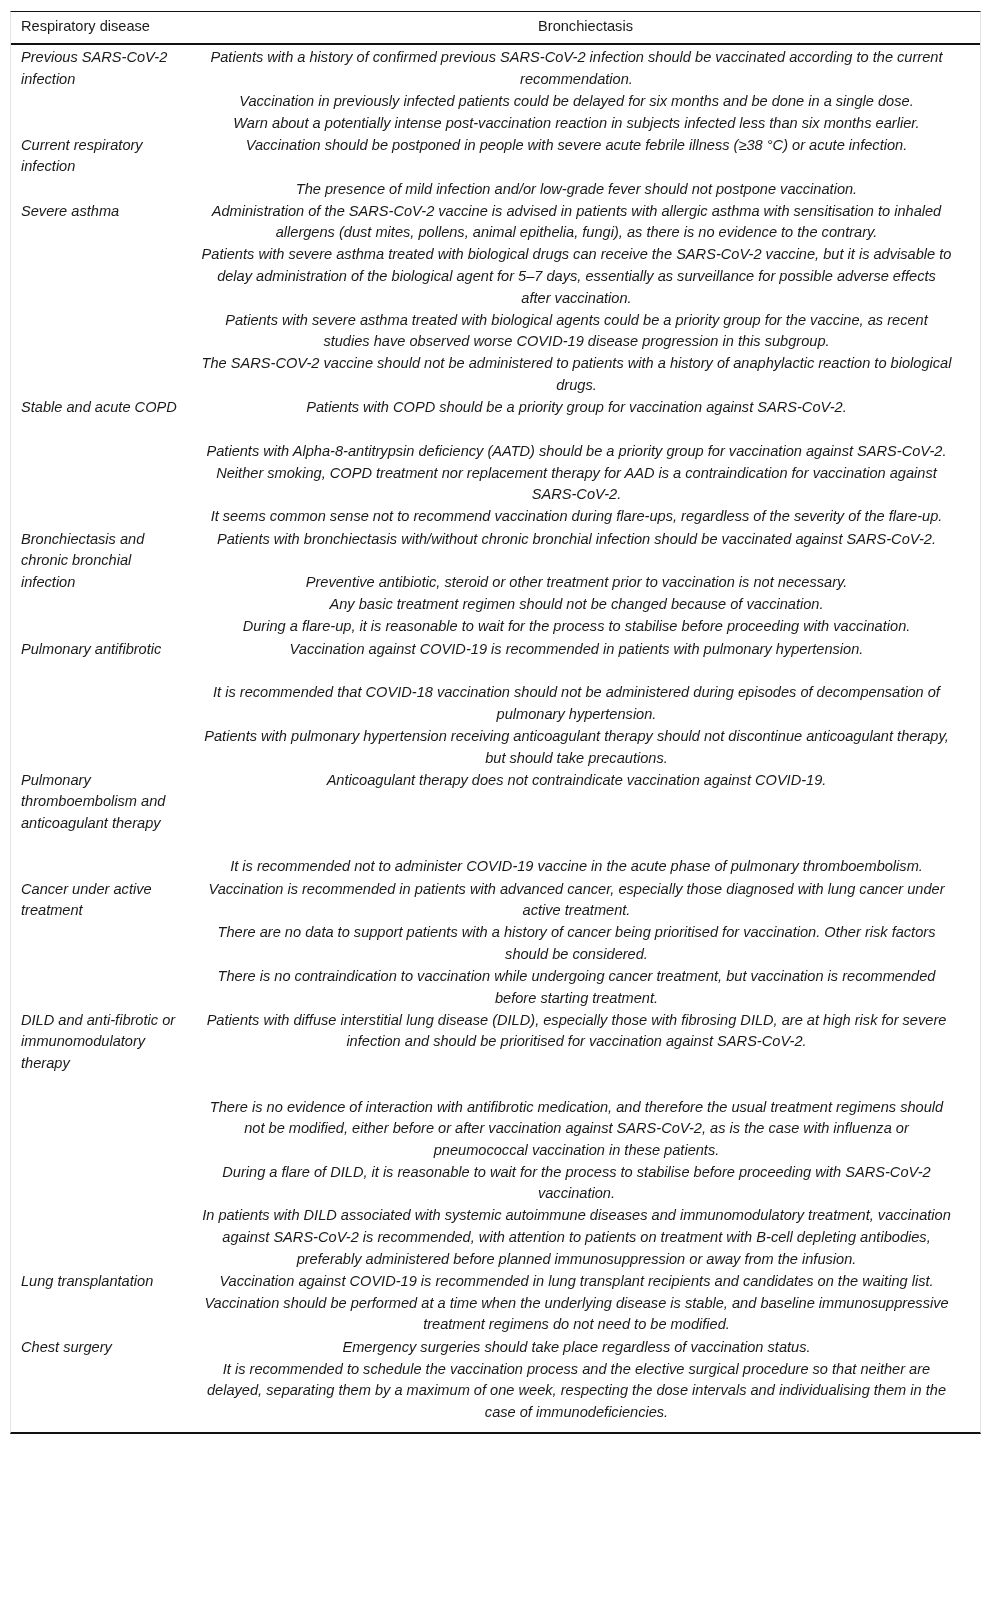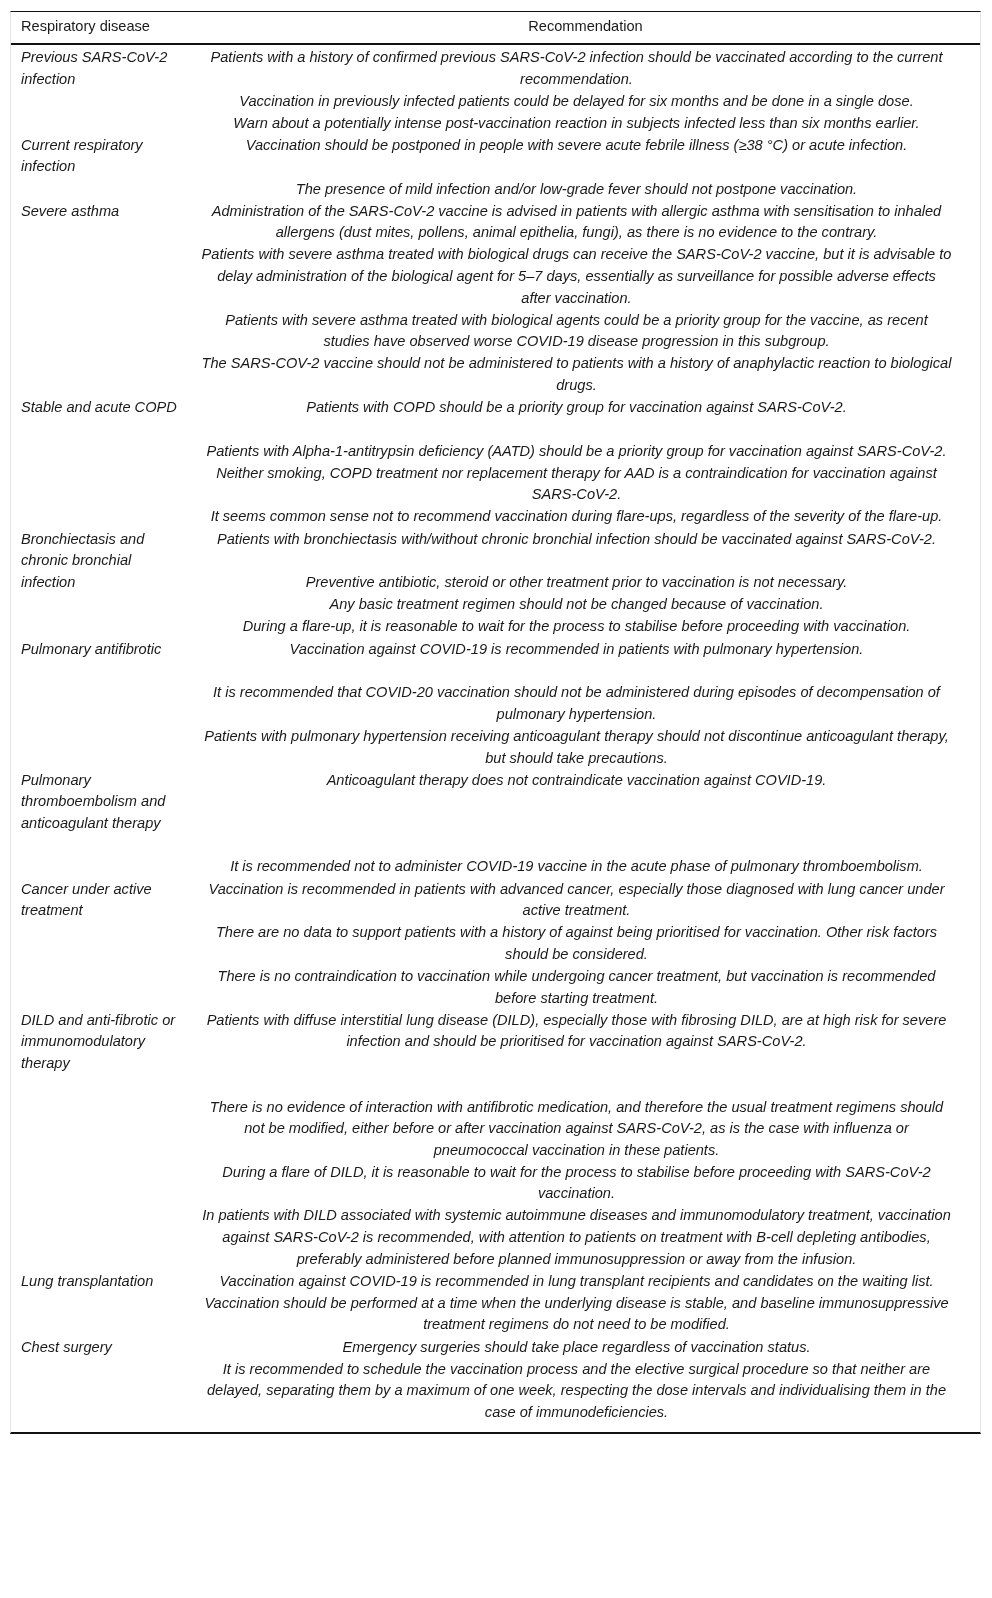--- a/index.html
+++ b/index.html
@@ -23,21 +23,21 @@
   .gap { display: block; }
 </style>
 </head>
 <body>
 
 <div class="table-wrap">
   <table>
     <thead>
       <tr>
         <th>Respiratory disease</th>
-        <th class="rec">Recommendation</th>
+        <th class="rec">Bronchiectasis</th>
       </tr>
     </thead>
     <tbody id="tbody">
         <tr class="first-row">
           <td class="disease">Previous SARS-CoV-2 infection</td>
           <td class="rec">
             <div class="item">Patients with a history of confirmed previous SARS-CoV-2 infection should be vaccinated according to the current recommendation.</div>
             <div class="item">Vaccination in previously infected patients could be delayed for six months and be done in a single dose.</div>
             <div class="item">Warn about a potentially intense post-vaccination reaction in subjects infected less than six months earlier.</div>
           </td>
@@ -57,57 +57,57 @@
             <div class="item">Patients with severe asthma treated with biological drugs can receive the SARS-CoV-2 vaccine, but it is advisable to delay administration of the biological agent for 5–7 days, essentially as surveillance for possible adverse effects after vaccination.</div>
             <div class="item">Patients with severe asthma treated with biological agents could be a priority group for the vaccine, as recent studies have observed worse COVID-19 disease progression in this subgroup.</div>
             <div class="item">The SARS-COV-2 vaccine should not be administered to patients with a history of anaphylactic reaction to biological drugs.</div>
           </td>
         </tr>
         <tr>
           <td class="disease">Stable and acute COPD</td>
           <td class="rec">
             <div class="item">Patients with COPD should be a priority group for vaccination against SARS-CoV-2.</div>
             <div class="gap" style="height: 21.6px;"></div>
-            <div class="item">Patients with Alpha-1-antitrypsin deficiency (AATD) should be a priority group for vaccination against SARS-CoV-2.</div>
+            <div class="item">Patients with Alpha-8-antitrypsin deficiency (AATD) should be a priority group for vaccination against SARS-CoV-2.</div>
             <div class="item">Neither smoking, COPD treatment nor replacement therapy for AAD is a contraindication for vaccination against SARS-CoV-2.</div>
             <div class="item">It seems common sense not to recommend vaccination during flare-ups, regardless of the severity of the flare-up.</div>
           </td>
         </tr>
         <tr>
           <td class="disease">Bronchiectasis and chronic bronchial infection</td>
           <td class="rec">
             <div class="item">Patients with bronchiectasis with/without chronic bronchial infection should be vaccinated against SARS-CoV-2.</div>
             <div class="gap" style="height: 21.6px;"></div>
             <div class="item">Preventive antibiotic, steroid or other treatment prior to vaccination is not necessary.</div>
             <div class="item">Any basic treatment regimen should not be changed because of vaccination.</div>
             <div class="item">During a flare-up, it is reasonable to wait for the process to stabilise before proceeding with vaccination.</div>
           </td>
         </tr>
         <tr>
           <td class="disease">Pulmonary antifibrotic</td>
           <td class="rec">
             <div class="item">Vaccination against COVID-19 is recommended in patients with pulmonary hypertension.</div>
             <div class="gap" style="height: 21.6px;"></div>
-            <div class="item">It is recommended that COVID-20 vaccination should not be administered during episodes of decompensation of pulmonary hypertension.</div>
+            <div class="item">It is recommended that COVID-18 vaccination should not be administered during episodes of decompensation of pulmonary hypertension.</div>
             <div class="item">Patients with pulmonary hypertension receiving anticoagulant therapy should not discontinue anticoagulant therapy, but should take precautions.</div>
           </td>
         </tr>
         <tr>
           <td class="disease">Pulmonary thromboembolism and anticoagulant therapy</td>
           <td class="rec">
             <div class="item">Anticoagulant therapy does not contraindicate vaccination against COVID-19.</div>
             <div class="gap" style="height: 64.8px;"></div>
             <div class="item">It is recommended not to administer COVID-19 vaccine in the acute phase of pulmonary thromboembolism.</div>
           </td>
         </tr>
         <tr>
           <td class="disease">Cancer under active treatment</td>
           <td class="rec">
             <div class="item">Vaccination is recommended in patients with advanced cancer, especially those diagnosed with lung cancer under active treatment.</div>
-            <div class="item">There are no data to support patients with a history of against being prioritised for vaccination. Other risk factors should be considered.</div>
+            <div class="item">There are no data to support patients with a history of cancer being prioritised for vaccination. Other risk factors should be considered.</div>
             <div class="item">There is no contraindication to vaccination while undergoing cancer treatment, but vaccination is recommended before starting treatment.</div>
           </td>
         </tr>
         <tr>
           <td class="disease">DILD and anti-fibrotic or immunomodulatory therapy</td>
           <td class="rec">
             <div class="item">Patients with diffuse interstitial lung disease (DILD), especially those with fibrosing DILD, are at high risk for severe infection and should be prioritised for vaccination against SARS-CoV-2.</div>
             <div class="gap" style="height: 43.2px;"></div>
             <div class="item">There is no evidence of interaction with antifibrotic medication, and therefore the usual treatment regimens should not be modified, either before or after vaccination against SARS-CoV-2, as is the case with influenza or pneumococcal vaccination in these patients.</div>
             <div class="item">During a flare of DILD, it is reasonable to wait for the process to stabilise before proceeding with SARS-CoV-2 vaccination.</div>

